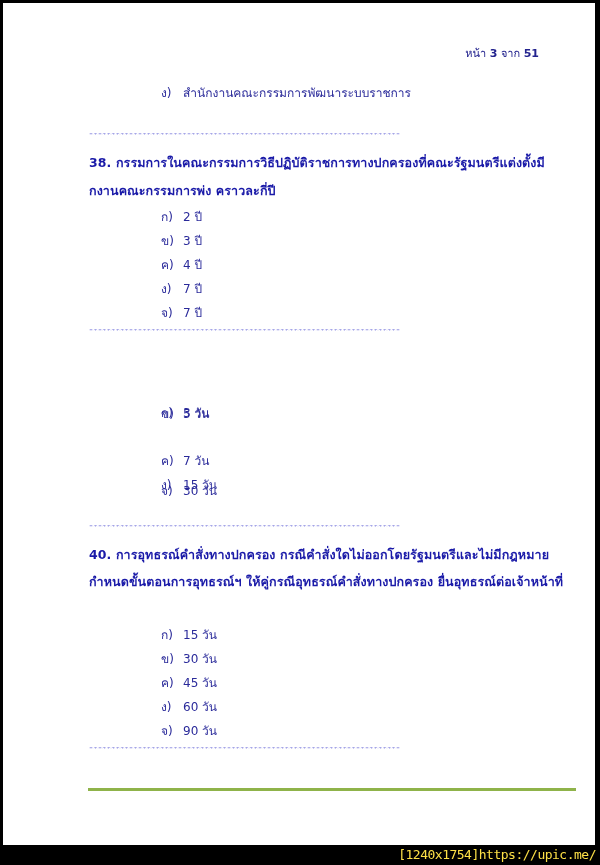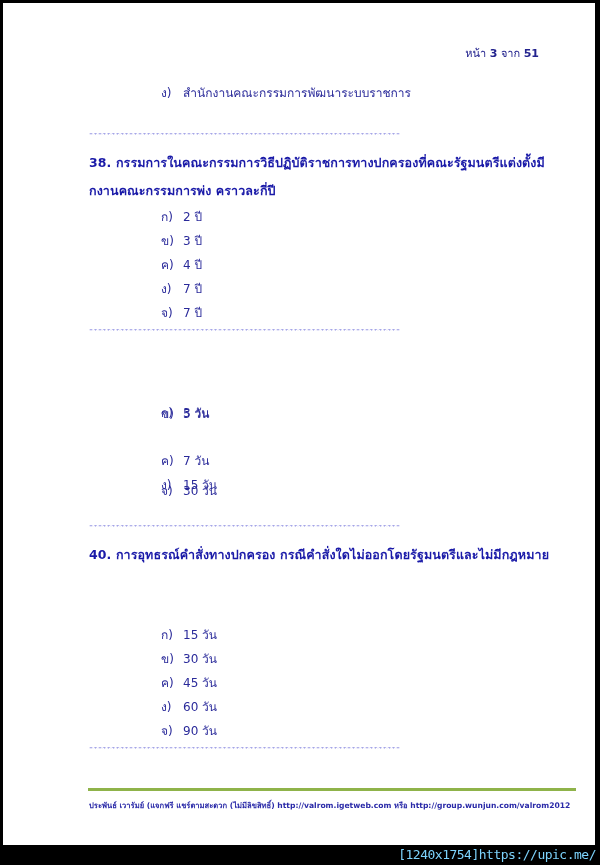--- a/index.html
+++ b/index.html
@@ -6,21 +6,21 @@
   body{width:600px;height:865px;background:#000;position:relative;overflow:hidden;font-family:"DejaVu Sans","Liberation Sans",sans-serif;}
   .paper{position:absolute;left:3px;top:3px;width:592px;height:842px;background:#fff;}
   .page-num{position:absolute;right:56px;top:41px;font-size:11px;color:#23238e;}
   .page-num b{font-weight:bold;}
   .line{position:absolute;left:118px;font-size:12px;color:#2a2a9a;white-space:nowrap;margin-left:40px;}
   .opt .lab{display:inline-block;width:22px;}
   .q{position:absolute;left:86px;font-size:12.5px;font-weight:bold;color:#1a1aa8;white-space:nowrap;letter-spacing:0.1px;}
   .stars{position:absolute;left:86px;width:446px;height:6px;font-size:8px;line-height:6px;color:#8c8ce0;overflow:hidden;white-space:nowrap;letter-spacing:0.45px;}
   .footer-rule{position:absolute;left:85px;width:488px;top:785px;height:3px;background:#8fb34a;}
   .footer{position:absolute;left:86px;top:796px;font-size:7.6px;font-weight:bold;color:#2a2aa8;white-space:nowrap;}
-  .watermark{position:absolute;right:4px;bottom:3px;font-size:13px;color:#7dd3fc;font-family:"DejaVu Sans Mono","Liberation Mono",monospace;letter-spacing:-0.5px;}
+  .watermark{position:absolute;right:4px;bottom:3px;font-size:13px;color:#fde047;font-family:"DejaVu Sans Mono","Liberation Mono",monospace;letter-spacing:-0.5px;}
 </style>
 </head>
 <body>
 
 <div class="paper">
 
   <div class="page-num">
     <span>หน้า</span>
     <b>3</b>
     <span>จาก</span>
@@ -42,24 +42,24 @@
   <div class="stars" style="top:326px">**********************************************************************</div>
 
   <div class="line opt" style="top:400px"><span class="lab">ก)</span><span>3 วัน</span></div>
   <div class="line opt" style="top:401px"><span class="lab">ข)</span><span>5 วัน</span></div>
   <div class="line opt" style="top:448px"><span class="lab">ค)</span><span>7 วัน</span></div>
   <div class="line opt" style="top:472px"><span class="lab">ง)</span><span>15 วัน</span></div>
   <div class="line opt" style="top:478px"><span class="lab">จ)</span><span>30 วัน</span></div>
   <div class="stars" style="top:522px">**********************************************************************</div>
 
   <div class="q" style="top:542px">40. การอุทธรณ์คำสั่งทางปกครอง กรณีคำสั่งใดไม่ออกโดยรัฐมนตรีและไม่มีกฎหมาย</div>
+  <div class="q" style="top:569px">กำหนดขั้นตอนการอุทธรณ์ฯ ให้คู่กรณีอุทธรณ์คำสั่งทางปกครอง ยื่นอุทธรณ์ต่อเจ้าหน้าที่</div>
   <div class="line opt" style="top:622px"><span class="lab">ก)</span><span>15 วัน</span></div>
   <div class="line opt" style="top:646px"><span class="lab">ข)</span><span>30 วัน</span></div>
   <div class="line opt" style="top:670px"><span class="lab">ค)</span><span>45 วัน</span></div>
   <div class="line opt" style="top:694px"><span class="lab">ง)</span><span>60 วัน</span></div>
   <div class="line opt" style="top:718px"><span class="lab">จ)</span><span>90 วัน</span></div>
   <div class="stars" style="top:744px">**********************************************************************</div>
 
   <div class="footer-rule"></div>
-  <div class="footer">ประพันธ์ เวารัมย์ (แจกฟรี แชร์ตามสะดวก (ไม่มีลิขสิทธิ์) http://valrom.igetweb.com หรือ http://group.wunjun.com/valrom2012</div>
 </div>
 
 <div class="watermark">[1240x1754]https://upic.me/</div>
 
 </body></html>

